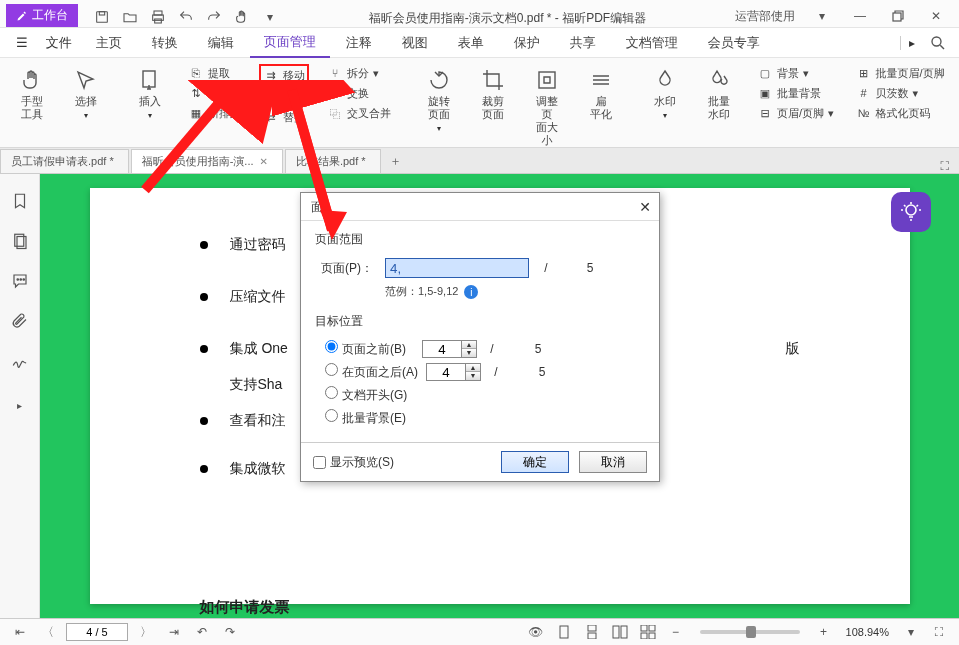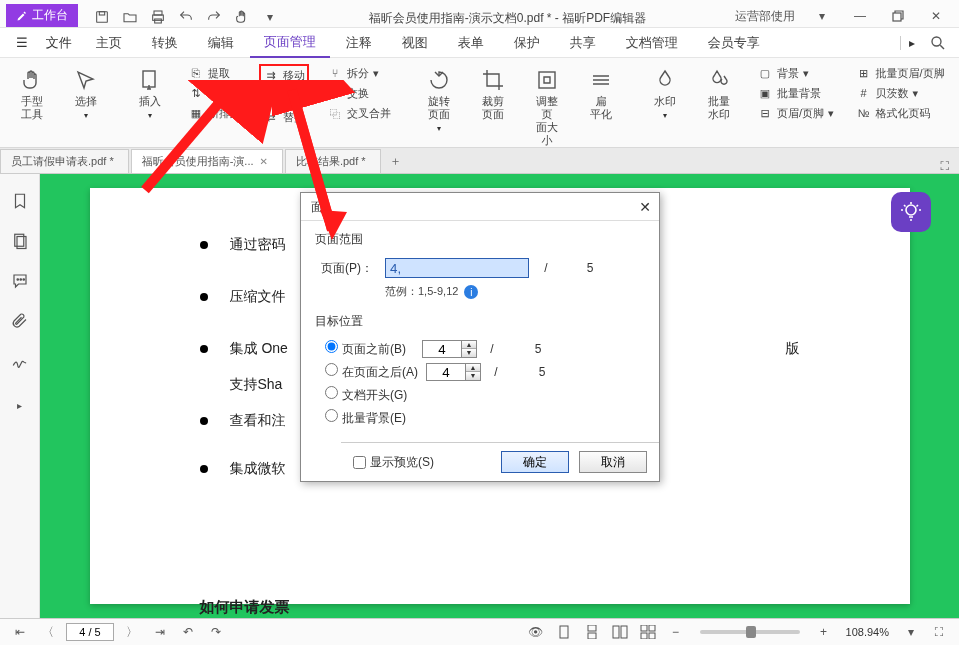--- a/index.html
+++ b/index.html
@@ -69,29 +69,29 @@
 .static-n { min-width: 14px; text-align: center; }
 .hint-row { margin-left: 70px; display: flex; align-items: flex-end; gap: 6px; font-size: 11px; color: #444; }
 .info-ic { width: 14px; height: 14px; background: #2b7de1; color: #fff; border-radius: 50%; font-size: 10px; display: flex; align-items: center; justify-content: center; }
 .radio-row { display: flex; align-items: center; gap: 8px; margin: 5px 0 5px 10px; }
 .radio-row input[type=radio] { margin-right: 4px; }
 .spin { display: inline-flex; align-items: center; }
 .spin input { width: 40px; height: 18px; border: 1px solid #888; text-align: center; }
 .spin-btns { display: flex; flex-direction: column; border: 1px solid #888; border-left: none; }
 .spin-btns div { width: 14px; height: 8px; font-size: 7px; line-height: 7px; text-align: center; background: linear-gradient(#fff,#ddd); cursor: pointer; border-bottom: 1px solid #aaa; }
 .spin-btns div:last-child { border-bottom: none; }
-.dlg-footer { border-top: 1px solid #ccc; padding: 8px 12px; display: flex; align-items: center; margin-left: 40px; }
+.dlg-footer { border-top: 1px solid #ccc; padding: 8px 12px; display: flex; align-items: center; }
 .dlg-footer .chk { display: flex; align-items: center; gap: 4px; }
 .dlg-btn { min-width: 68px; height: 22px; border: 1px solid #888; background: linear-gradient(#fdfdfd,#e6e6e6); cursor: pointer; font-size: 12px; }
 .dlg-btn.primary { border: 1px solid #2a5db0; background: linear-gradient(#eaf2ff,#cfe3ff); }
 
 
 .statusbar { position: absolute; bottom: 0; left: 0; right: 0; height: 27px; border-top: 1px solid #ccc; background: #fafafa; display: flex; align-items: center; padding: 0 10px; gap: 8px; }
 .sb-btn { width: 20px; height: 20px; display: flex; align-items: center; justify-content: center; color: #555; cursor: pointer; }
-.page-input { width: 48px; height: 18px; border: 1px solid #aaa; text-align: center; font-size: 11px; }
+.page-input { width: 62px; height: 18px; border: 1px solid #aaa; text-align: center; font-size: 11px; }
 .sb-spacer { flex: 1; }
 .zoom-track { width: 100px; height: 4px; background: #ccc; position: relative; border-radius: 2px; margin: 0 6px; }
 .zoom-thumb { position: absolute; top: -4px; left: 46px; width: 10px; height: 12px; background: #888; border-radius: 2px; }
 .zoom-lbl { font-size: 11px; margin: 0 4px; }
 
 
 .arrow { position: absolute; z-index: 60; pointer-events: none; }
 
 svg { display: block; }
 </style>

